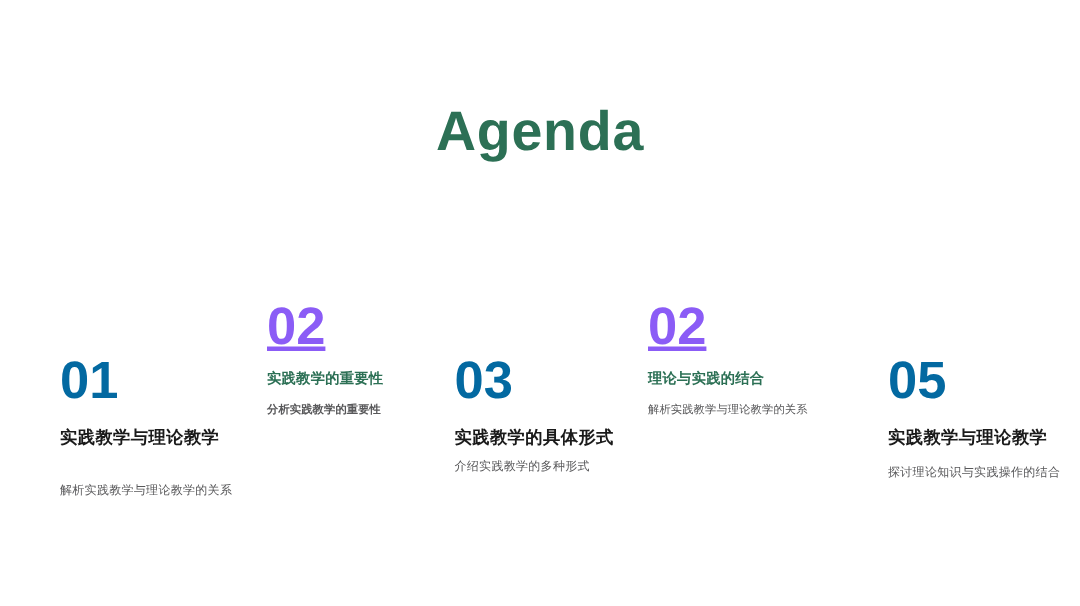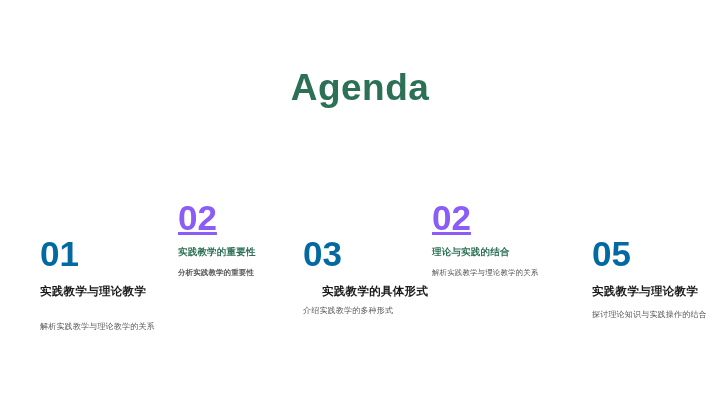--- a/index.html
+++ b/index.html
@@ -99,21 +99,21 @@
   
   #item-01 { left: 40px;  top: 236px; }
   #item-01 .item-title { margin-top: 13px; }
   #item-01 .item-desc  { margin-top: 22px; }
 
   #item-02 { left: 178px; top: 200px; }
   #item-02 .item-title { margin-top: 11px; }
   #item-02 .item-desc  { margin-top: 9px; font-weight: bold;  }
 
   #item-03 { left: 303px; top: 236px; }
-  #item-03 .item-title { margin-top: 13px; margin-left: 19px; }
+  #item-03 .item-title { margin-top: 13px; }
   #item-03 .item-desc  { margin-top: 6px; }
 
   #item-04 { left: 432px; top: 200px; }
   #item-04 .item-title { margin-top: 11px; }
   #item-04 .item-desc  { margin-top: 9px;  }
 
   #item-05 { left: 592px; top: 236px; }
   #item-05 .item-title { margin-top: 13px; }
   #item-05 .item-desc  { margin-top: 10px; }
 </style>

